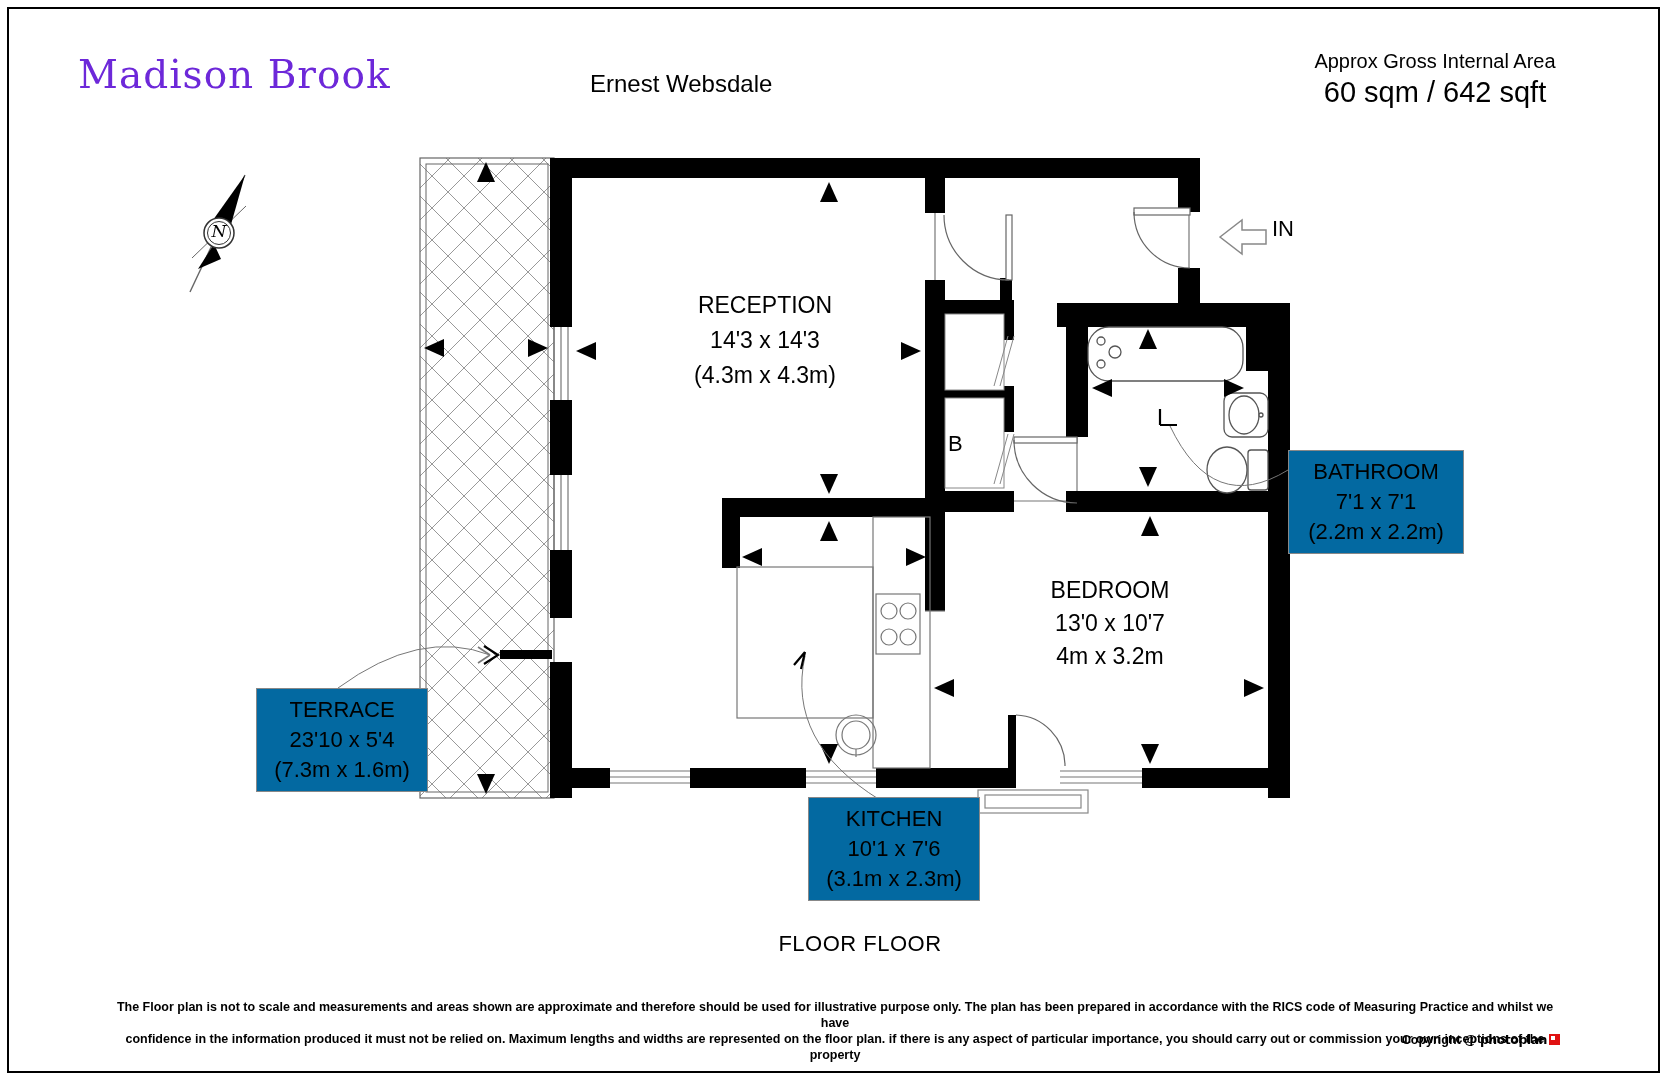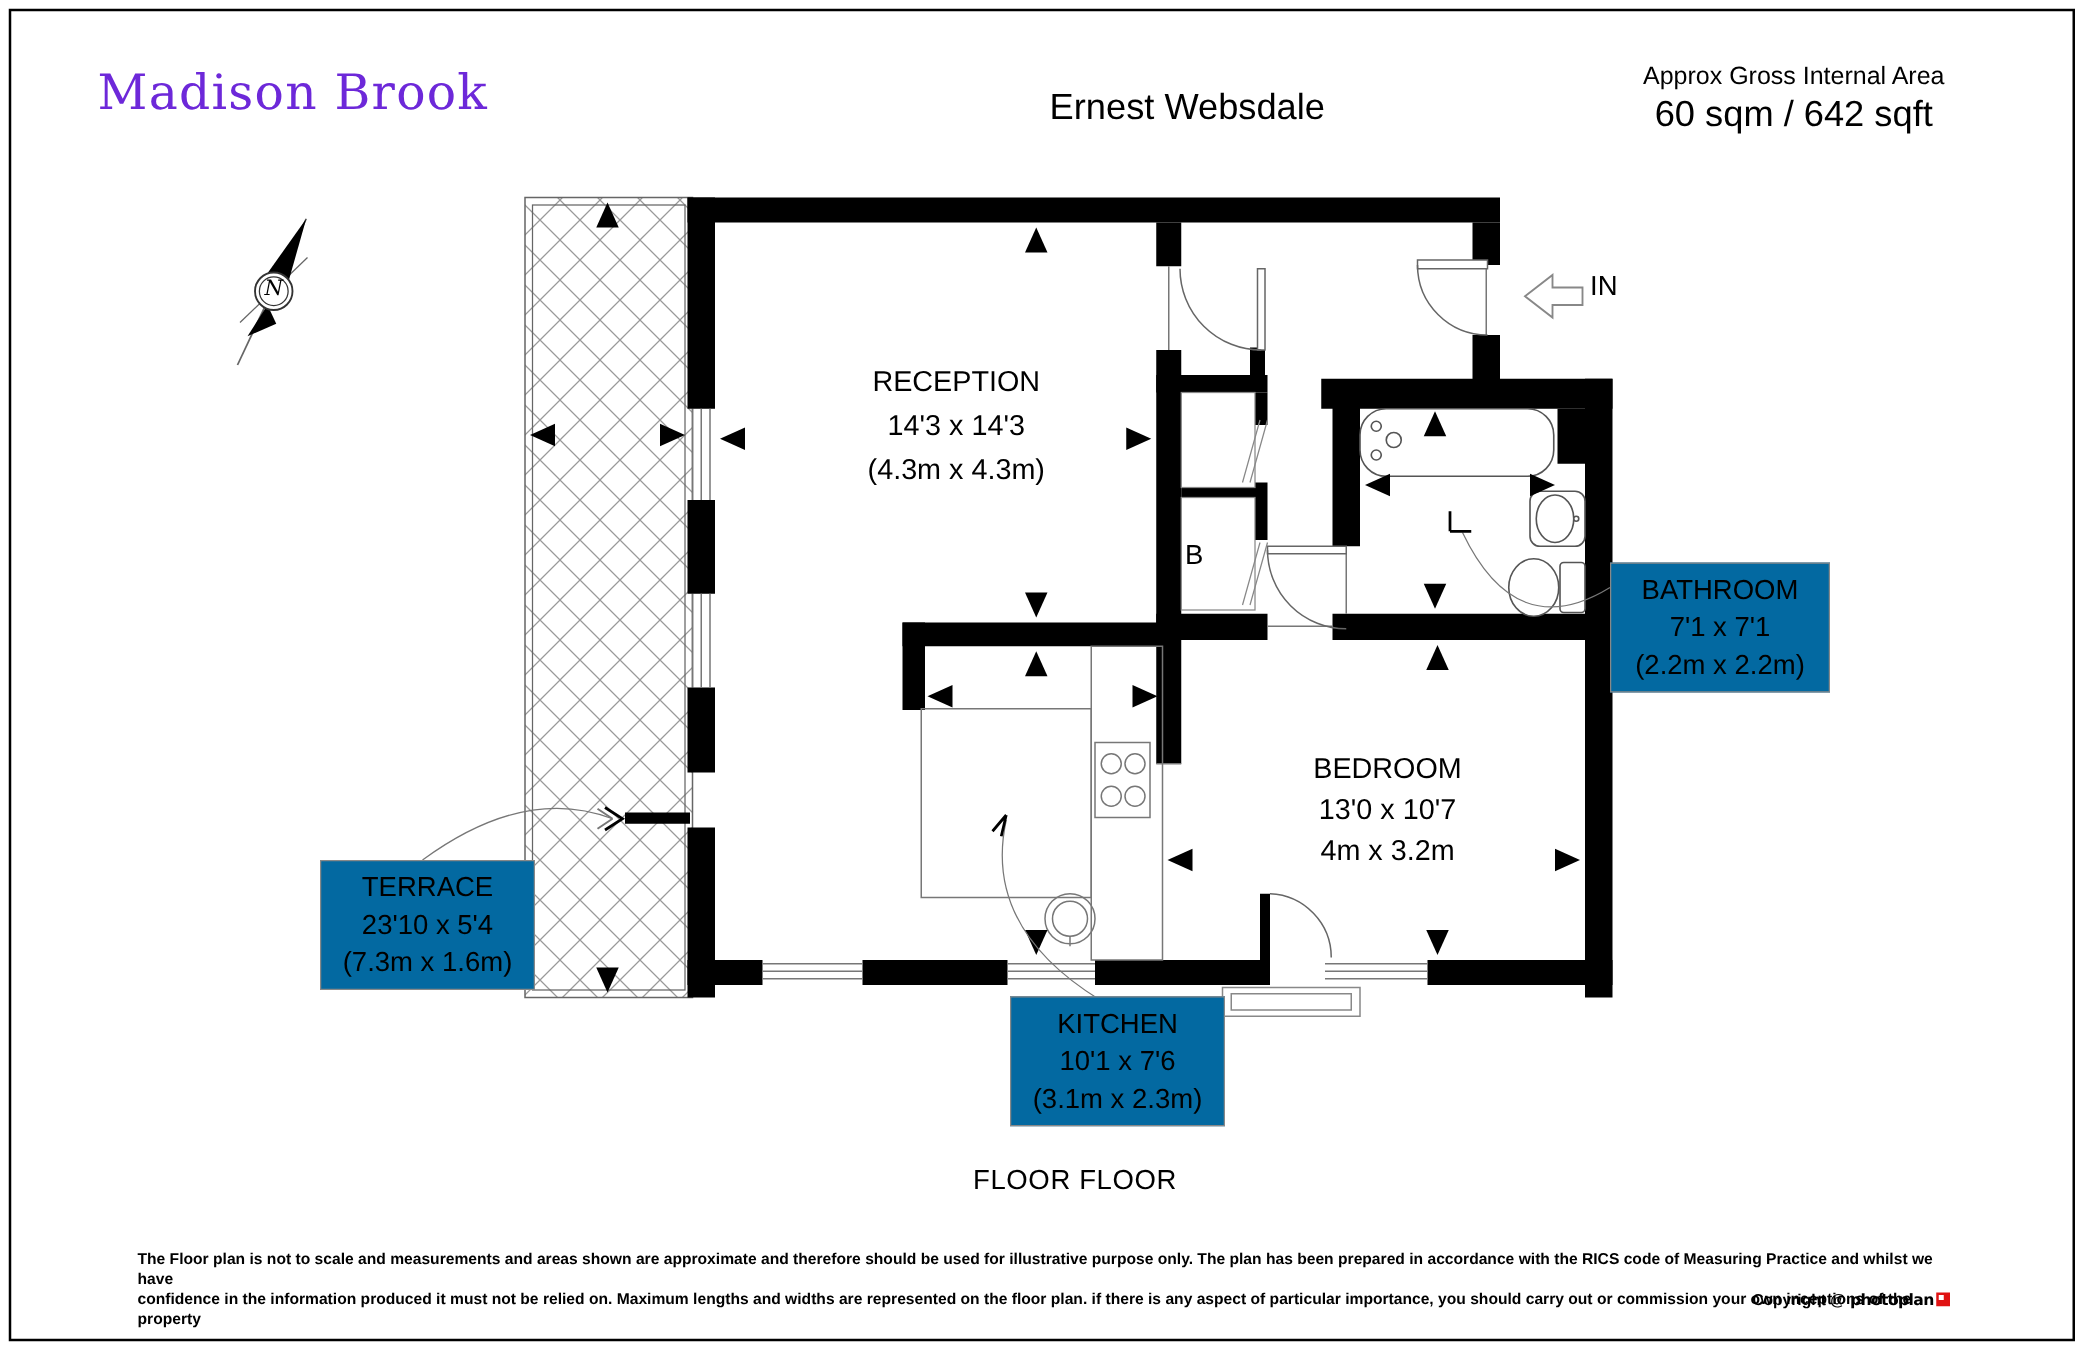--- a/index.html
+++ b/index.html
@@ -6,33 +6,33 @@
   body{
     width:1667px;height:1080px;position:relative;background:#fff;
     font-family:"Liberation Sans",sans-serif;color:#000;overflow:hidden;
   }
   .frame{position:absolute;left:7px;top:7px;right:7px;bottom:7px;border:2px solid #000;}
   .abs{position:absolute;}
   .brand{
     left:78px;top:52px;font-family:"DejaVu Serif",serif;font-size:39px;
     color:#6d28d9;letter-spacing:1px;font-weight:500;
   }
-  .title{left:590px;top:70px;width:470px;text-align:right;font-size:29px;}
+  .title{left:590px;top:70px;width:470px;text-align:left;font-size:24px;}
   .area{left:1270px;top:50px;width:330px;text-align:center;}
   .area .l1{font-size:20px;}
   .area .l2{font-size:29px;margin-top:3px;}
   .room-label{text-align:center;font-size:23px;line-height:35px;}
   .room-box{
     text-align:center;font-size:22px;line-height:30px;background:#0369a1;
     border:1px solid #888;padding:6px 4px;
   }
   .tinytext{font-size:22px;}
   .floor-label{left:600px;top:931px;width:520px;text-align:center;font-size:22px;letter-spacing:0.5px;}
   .disclaimer{
-    left:110px;top:999px;width:1450px;
+    left:110px;top:999px;width:1450px;text-align:center;
     font-size:12.5px;font-weight:bold;line-height:16px;
   }
   .copyright{
     left:110px;top:1032px;width:1450px;text-align:right;
     font-size:12.5px;font-weight:bold;
   }
   .pp-brand{font-family:"DejaVu Sans",sans-serif;font-weight:bold;letter-spacing:-0.5px;}
   .pp-logo{
     display:inline-block;width:11px;height:11px;background:#E01212;
     vertical-align:-1px;margin-left:2px;position:relative;
@@ -238,21 +238,21 @@
 <div class="abs tinytext" style="left:1272px;top:216px;">IN</div>
 
 <div class="abs tinytext" style="left:948px;top:431px;width:40px;">B</div>
 
 <div class="abs room-label" style="left:615px;top:288px;width:300px;">
   <div>RECEPTION</div>
   <div>14'3 x 14'3</div>
   <div>(4.3m x 4.3m)</div>
 </div>
 
-<div class="abs room-label" style="left:960px;top:598px;width:300px;line-height:33px;text-align:center;">
+<div class="abs room-label" style="left:960px;top:574px;width:300px;line-height:33px;text-align:center;">
   <div>BEDROOM</div>
   <div>13'0 x 10'7</div>
   <div>4m x 3.2m</div>
 </div>
 
 <div class="abs room-box" style="left:1288px;top:450px;width:166px;">
   <div>BATHROOM</div>
   <div>7'1 x 7'1</div>
   <div>(2.2m x 2.2m)</div>
 </div>

